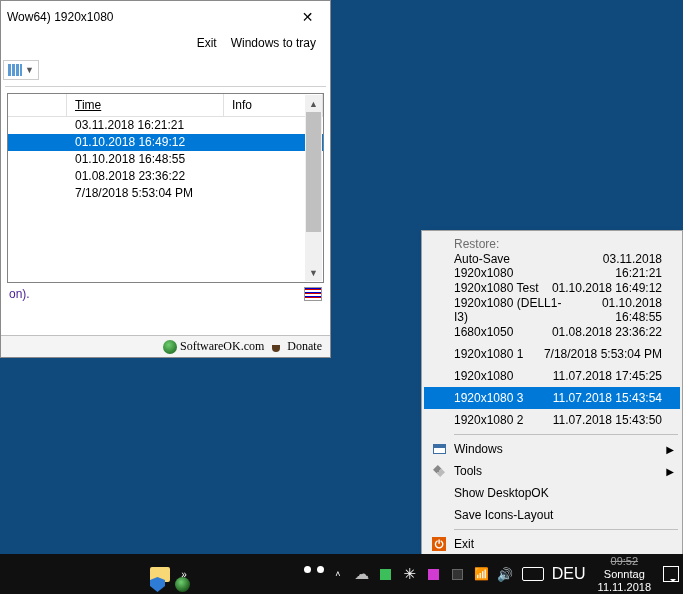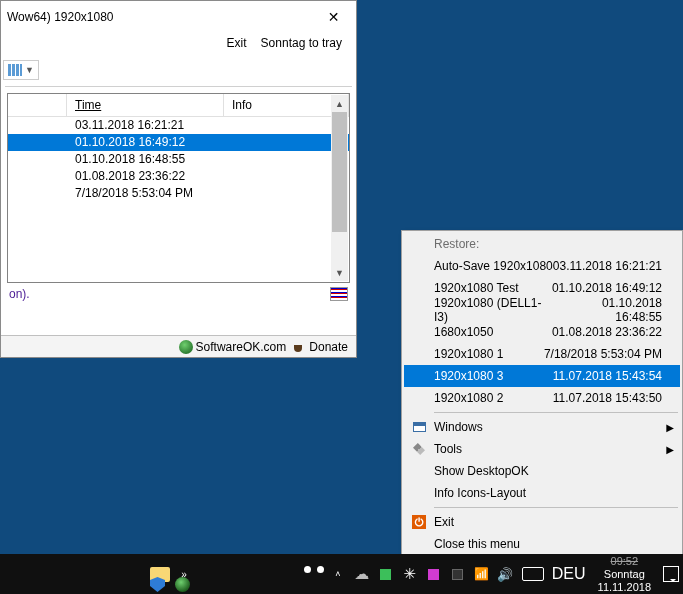--- a/index.html
+++ b/index.html
@@ -11,21 +11,21 @@
   height: 594px;
   overflow: hidden;
   position: relative;
 }
 
 
 .app-window {
   position: absolute;
   top: 0;
   left: 0;
-  width: 357px;
+  width: 331px;
   height: 358px;
   background: #fff;
   border: 1px solid #8a8a8a;
 }
 
 .titlebar {
   height: 31px;
   background: #fff;
   display: flex;
   align-items: center;
@@ -169,20 +169,21 @@
   height: 22px;
   width: 100%;
   border-top: 1px solid #c0c0c0;
   display: flex;
   align-items: center;
   justify-content: flex-end;
   gap: 6px;
   padding: 0 8px;
   background: #f4f4f4;
   font-size: 12px;
+  font-family: Liberation Serif, serif;
 }
 .footer .link { color: #000; display: inline-flex; align-items: center; gap: 3px; }
 .globe-icon {
   width: 14px; height: 14px; border-radius: 50%;
   background: radial-gradient(circle at 40% 35%, #6fcf6f 0, #2e7d32 70%);
 }
 .coffee-icon {
   width: 14px; height: 14px;
   position: relative;
 }
@@ -192,21 +193,21 @@
   left: 2px; top: 5px; width: 8px; height: 7px;
   background: #5a3b1d;
   border-radius: 0 0 4px 4px;
 }
 
 
 .context-menu {
   position: absolute;
   top: 230px;
   right: 0;
-  width: 282px;
+  width: 262px;
   background: #f0f0f0;
   border: 1px solid #a0a0a0;
   box-shadow: 2px 2px 4px rgba(0,0,0,0.25);
   font-size: 12px;
   padding: 2px;
 }
 .context-menu .mi {
   display: flex;
   align-items: center;
   height: 22px;
@@ -368,21 +369,21 @@
 <div class="app-window">
   <div class="titlebar">
     <span class="title">Wow64) 1920x1080</span>
     <div class="close-btn">
       <span>✕</span>
     </div>
   </div>
 
   <div class="menubar">
     <span>Exit</span>
-    <span>Sonntag to tray</span>
+    <span>Windows to tray</span>
   </div>
 
   <div class="toolbar-row">
     <div class="toolbar-drop">
       <span class="grid-icon"></span>
       <span class="drop-arrow">▼</span>
     </div>
   </div>
 
   <div class="separator-line"></div>
@@ -462,20 +463,24 @@
         <span class="mi-right">01.10.2018 16:48:55</span>
       </div>
       <div class="mi">
         <span>1680x1050</span>
         <span class="mi-right">01.08.2018 23:36:22</span>
       </div>
       <div class="mi">
         <span>1920x1080 1</span>
         <span class="mi-right">7/18/2018 5:53:04 PM</span>
       </div>
+      <div class="mi">
+        <span>1920x1080</span>
+        <span class="mi-right">11.07.2018 17:45:25</span>
+      </div>
       <div class="mi selected">
         <span>1920x1080 3</span>
         <span class="mi-right">11.07.2018 15:43:54</span>
       </div>
       <div class="mi">
         <span>1920x1080 2</span>
         <span class="mi-right">11.07.2018 15:43:50</span>
       </div>
     </div>
   <div class="sep"></div>
@@ -490,21 +495,21 @@
     <span class="mi-icon">
         <span class="tools-icon"></span>
       </span>
     <span>Tools</span>
     <span class="submenu-arrow">▶</span>
   </div>
   <div class="mi">
     <span>Show DesktopOK</span>
   </div>
   <div class="mi">
-    <span>Info Icons-Layout</span>
+    <span>Save Icons-Layout</span>
   </div>
   <div class="sep"></div>
   <div class="mi">
     <span class="mi-icon">
         <span class="exit-icon">⏻</span>
       </span>
     <span>Exit</span>
   </div>
   <div class="mi">
     <span>Close this menu</span>

